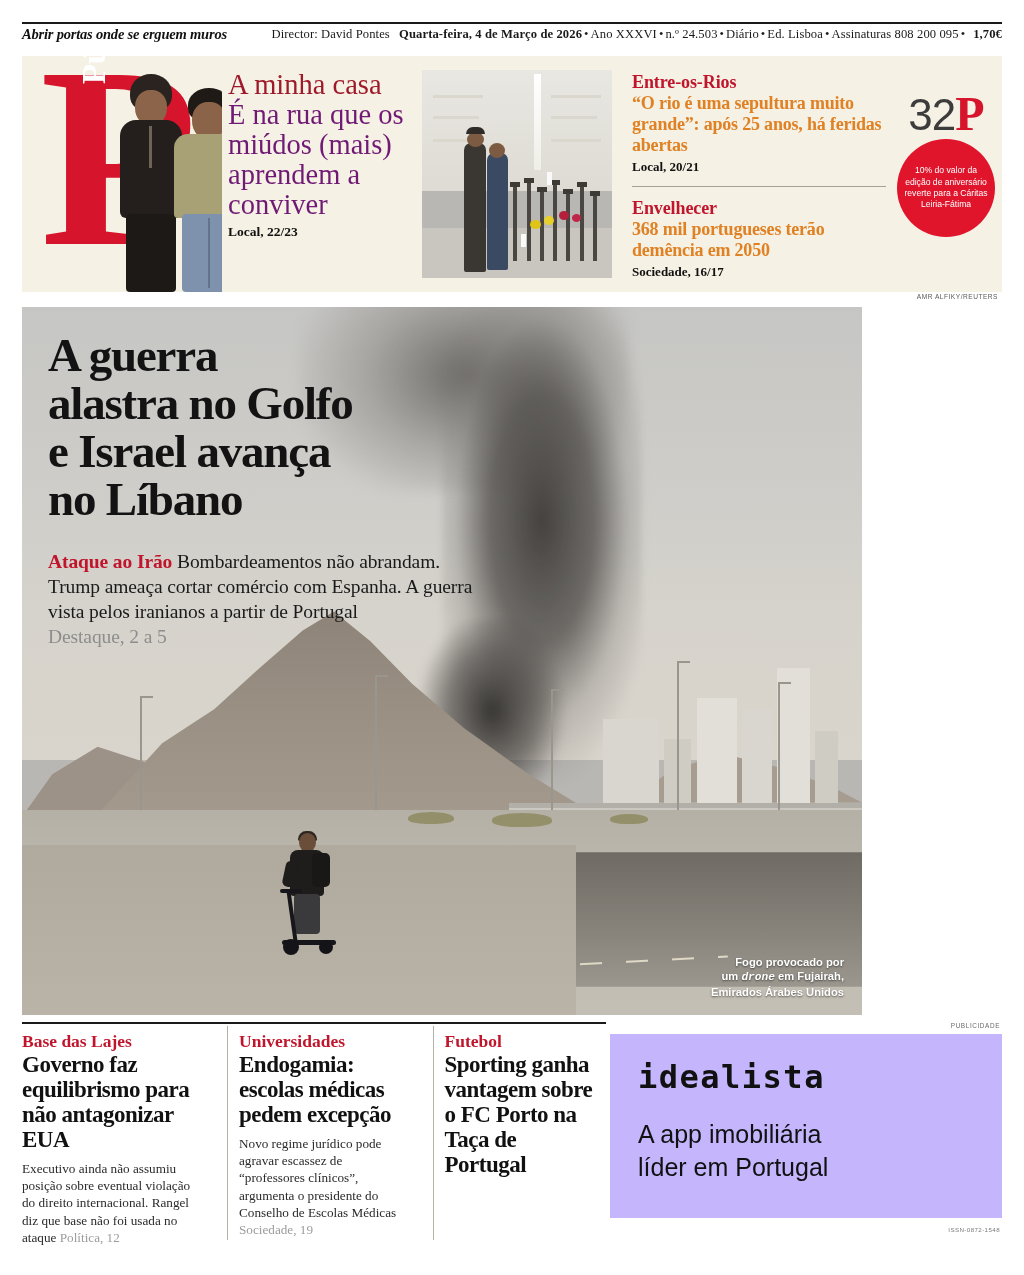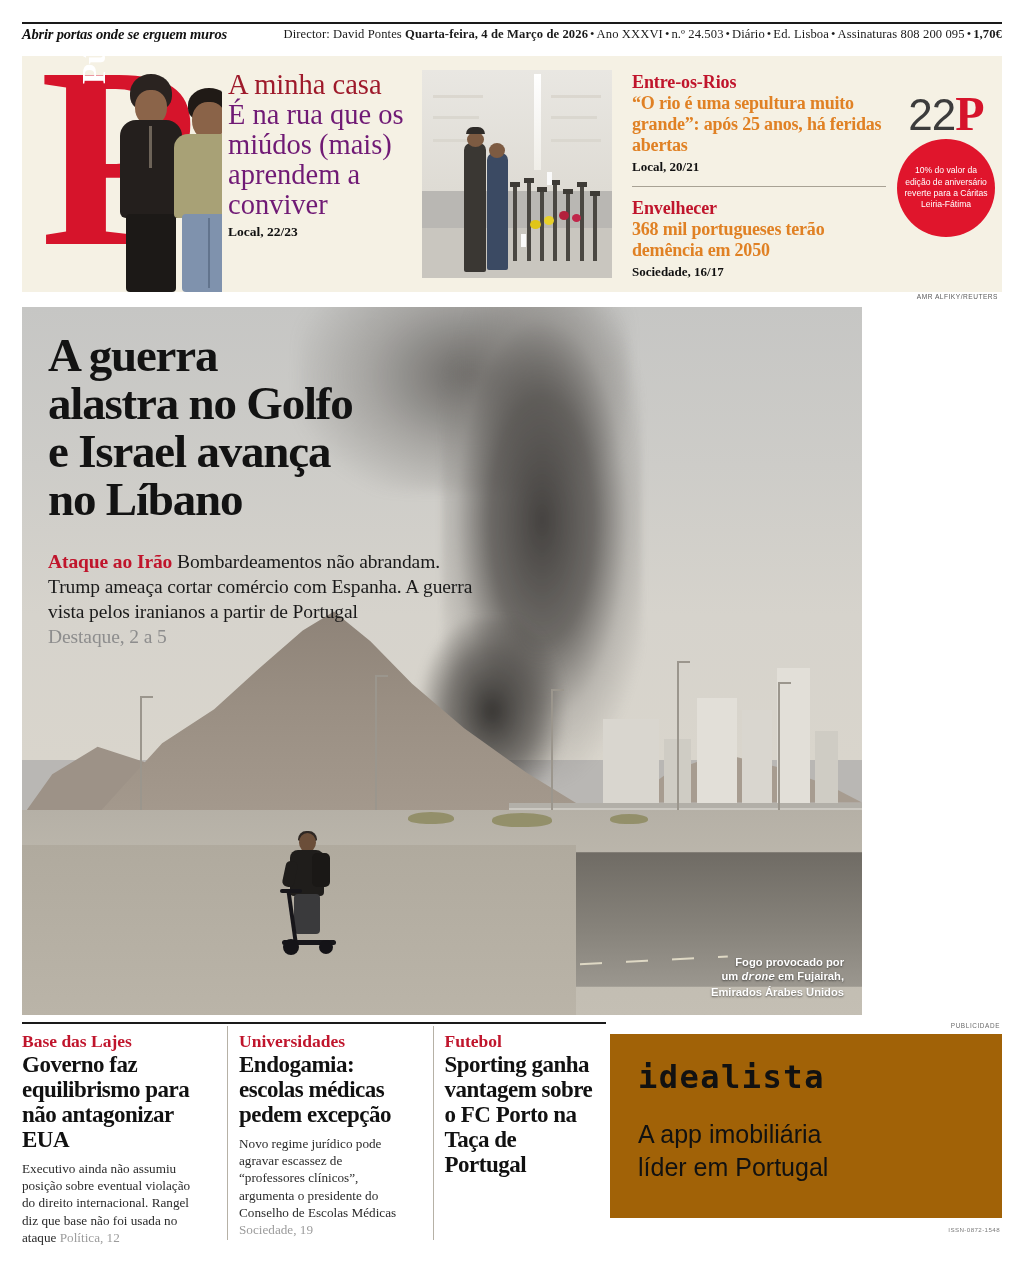--- a/index.html
+++ b/index.html
@@ -22,21 +22,21 @@
   }
   .mh-tagline {
     font-family:"Liberation Serif", serif;
     font-style:italic; font-weight:700; font-size:14.5px;
     letter-spacing:-0.2px; color:#111; margin-top:14px; flex:0 0 auto;
   }
   .mh-info {
     margin-left:auto; margin-top:14px;
     font-size:12.6px; color:#1a1a1a; letter-spacing:0.1px; white-space:nowrap;
   }
-  .mh-info b { font-weight:700; }
+  .mh-info b { font-weight:700;margin-left:6px; }
   .mh-sep { padding:0 2px; }
 
   
   .promo {
     position:absolute; left:22px; top:56px; width:980px; height:236px;
     background:#f5f1e4; display:flex; overflow:hidden;
   }
   .promo-logo {
     position:relative; width:200px; flex:0 0 200px; overflow:hidden;
   }
@@ -259,21 +259,21 @@
   .c-head { font-size:23px; font-weight:700; line-height:25px; color:#111; letter-spacing:-0.5px;font-family:Liberation Serif, serif; }
   .c-body { margin-top:8px; font-size:13.2px; line-height:17.2px; color:#2a2a2a; }
   .c-body .ref { color:#9c9c9c; }
 
   .ad-wrap { position:absolute; right:0; top:0; width:392px; }
   .ad-label {
     text-align:right; font-family:"Liberation Sans", sans-serif;
     font-size:6.4px; letter-spacing:.6px; color:#6a6a6a; height:12px; padding-right:2px;
   }
   .ad {
-    width:392px; height:184px; background:#a16207; padding:26px 0 0 28px;
+    width:392px; height:184px; background:#c4b5fd; padding:26px 0 0 28px;
   }
   .ad-logo {
     font-family:"DejaVu Sans Mono", monospace; font-weight:700;
     font-size:32px; letter-spacing:1.5px; color:#111; line-height:34px;
   }
   .ad-line1, .ad-line2 {
     font-family:"Liberation Sans", sans-serif; font-size:25px; line-height:33px; color:#111;
   }
   .ad-line1 { margin-top:24px; }
   .issn {
@@ -364,21 +364,21 @@
         <div class="pr-ref">Local, 20/21</div>
       </div>
       <div class="pr-divider"></div>
       <div class="pr-item">
         <div class="pr-kicker">Envelhecer</div>
         <div class="pr-head">368 mil portugueses terão demência em 2050</div>
         <div class="pr-ref">Sociedade, 16/17</div>
       </div>
 
       <div class="badge36">
-        <div class="b36-top"><span>22</span><span class="pred">P</span></div>
+        <div class="b36-top"><span>32</span><span class="pred">P</span></div>
         <div class="b36-circle">10% do valor da edição de aniversário reverte para a Cáritas Leiria-Fátima</div>
       </div>
     </div>
   </div>
 
   <div class="credit-bar">AMR ALFIKY/REUTERS</div>
 
   <div class="hero">
     <div class="sky"></div>
     <div class="smoke-top"></div>

